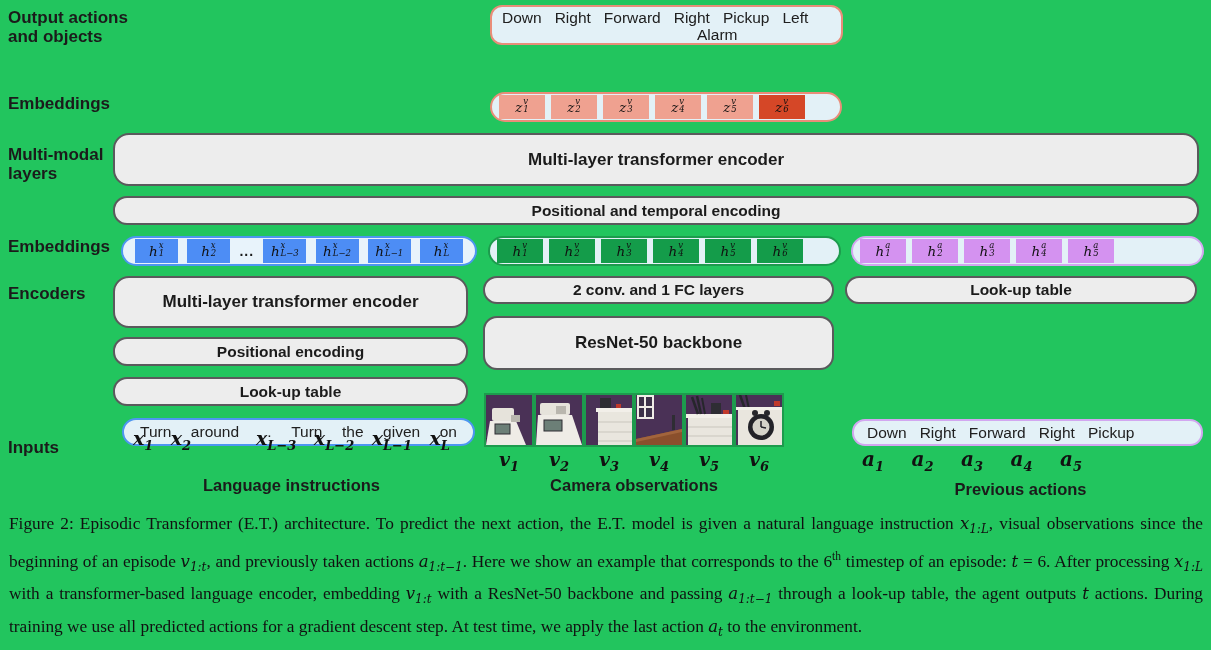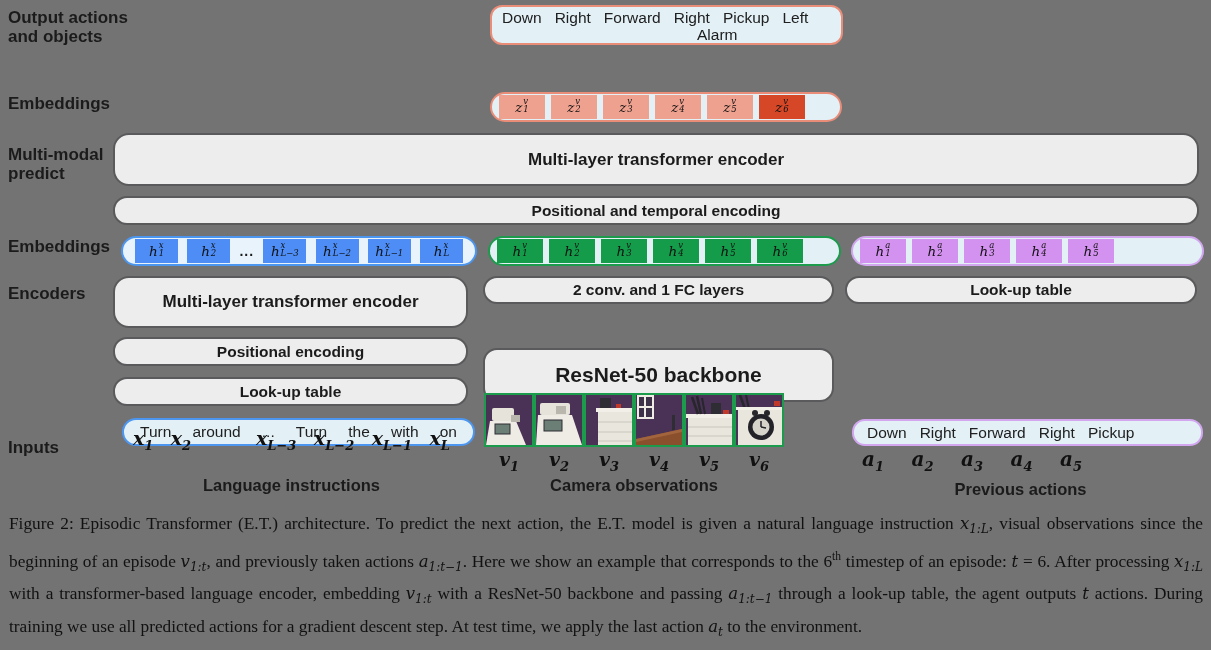--- a/index.html
+++ b/index.html
@@ -1,16 +1,16 @@
 <!DOCTYPE html>
 <html style="--token-salmon: #efa190; --token-red: #d54727; --token-blue: #4d8df5; --token-green: #149c4a; --token-purple: #d492f0; --border-salmon: #e98d79; --border-blue: #4d96f0; --border-green: #1d9b4d; --border-purple: #d2a7f0; --box-gray: #ededed; --box-border-gray: #5a5a5c; --pill-blue-bg: #e3f1f7;"><head>
 <meta charset="utf-8">
 <style>
   html,body{margin:0;padding:0;background:#fff;}
-  .canvas{position:relative;width:1211px;height:650px;background:#737373;overflow:hidden;
+  .canvas{position:relative;width:1211px;height:650px;background:#22c55e;overflow:hidden;
           font-family:"Liberation Sans",sans-serif;color:#1b1b1b;}
   .slabel{position:absolute;left:8px;font-weight:bold;font-size:17px;line-height:19px;}
   
   .gbox{position:absolute;box-sizing:border-box;background:var(--box-gray);
         border:2px solid var(--box-border-gray);border-radius:14px;
         display:flex;align-items:center;justify-content:center;font-weight:bold;}
   .pill{position:absolute;box-sizing:border-box;border-radius:14px;background:var(--pill-blue-bg);
         display:flex;align-items:center;margin-left:7px;}
   
   .tkrow{gap:6px;padding-left:7px;}
@@ -56,21 +56,21 @@
   .z-row{left:483px;top:92px;width:352px;height:30px;border:2px solid var(--border-salmon);border-radius:15px;}
   .mm-box{left:113px;top:133px;width:1086px;height:53px;border-radius:16px;font-size:17px;}
   .pt-box{left:113px;top:196px;width:1086px;height:29px;font-size:15.5px;}
   .h-lang{left:114px;top:236px;width:356px;height:30px;border:2px solid var(--border-blue);border-radius:15px;background:#e8f3fb;}
   .h-vis{left:481px;top:236px;width:353px;height:30px;border:2px solid var(--border-green);border-radius:15px;}
   .h-act{left:844px;top:236px;width:353px;height:30px;border:2px solid var(--border-purple);border-radius:15px;}
   .enc-lang{left:113px;top:276px;width:355px;height:52px;border-radius:16px;font-size:17px;}
   .enc-vis{left:483px;top:276px;width:351px;height:28px;font-size:15.5px;}
   .enc-act{left:845px;top:276px;width:352px;height:28px;font-size:15.5px;}
   .pos-enc{left:113px;top:337px;width:355px;height:29px;font-size:15.5px;}
-  .resnet{left:483px;top:316px;width:351px;height:54px;font-size:21px;margin-top:32px;}
+  .resnet{left:483px;top:316px;width:351px;height:54px;font-size:17px;}
   .lookup-lang{left:113px;top:377px;width:355px;height:29px;font-size:15.5px;}
   .lang-box{left:115px;top:418px;width:353px;height:28px;border:2px solid var(--border-blue);border-radius:14px;}
   .act-box{left:845px;top:419px;width:351px;height:27px;border:2px solid var(--border-purple);border-radius:13px;}
   .act-box .wrow{padding-left:13px;}
   .x-vars{left:115px;top:427px;width:353px;padding:0 18px;box-sizing:border-box;}
   .v-vars{left:484px;top:448px;width:300px;}
   .a-vars{left:862px;top:447px;width:220px;font-size:20px;}
   .lbl-lang{left:115px;top:476px;width:353px;}
   .lbl-cam{left:484px;top:476px;width:300px;}
   .lbl-act{left:845px;top:480px;width:351px;}
@@ -80,21 +80,21 @@
 
 <div class="canvas">
 
   <div class="slabel" style="top:8px">
     <div>Output actions</div>
     <div>and objects</div>
   </div>
   <div class="slabel" style="top:94px">Embeddings</div>
   <div class="slabel" style="top:145px">
     <div>Multi-modal</div>
-    <div>predict</div>
+    <div>layers</div>
   </div>
   <div class="slabel" style="top:237px">Embeddings</div>
   <div class="slabel" style="top:284px">Encoders</div>
   <div class="slabel" style="top:438px">Inputs</div>
 
   <div class="pill output-box">
     <div class="wrow">
         <span>Down</span>
         <span>Right</span>
         <span>Forward</span>
@@ -365,21 +365,21 @@
     </div>
   </div>
 
   <div class="pill lang-box">
     <div class="wrow spread">
         <span>Turn</span>
         <span>around</span>
         <span>...</span>
         <span>Turn</span>
         <span>the</span>
-        <span>with</span>
+        <span>given</span>
         <span>on</span>
       </div>
   </div>
   <div class="pill act-box">
     <div class="wrow">
         <span>Down</span>
         <span>Right</span>
         <span>Forward</span>
         <span>Right</span>
         <span>Pickup</span>

